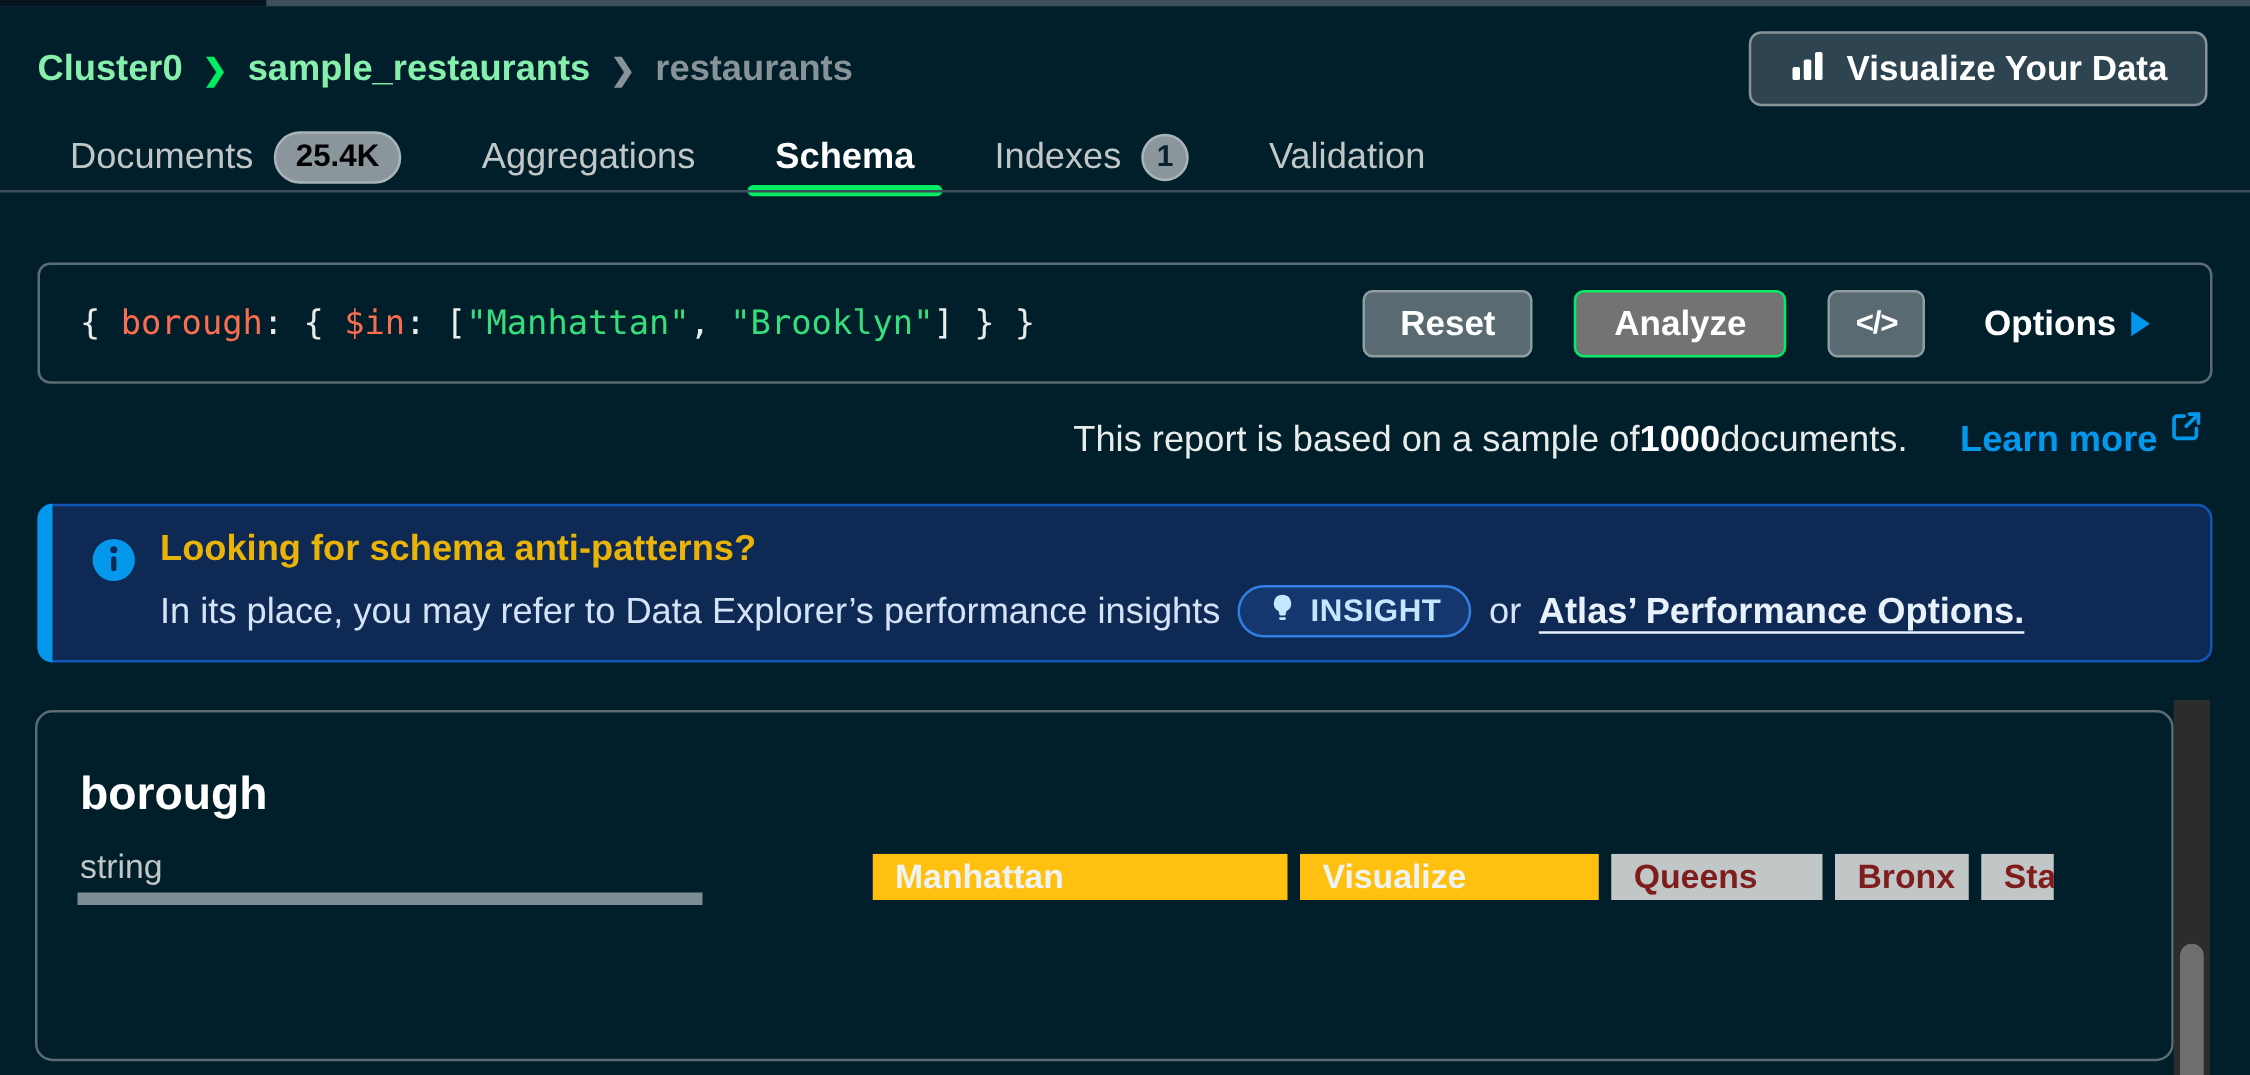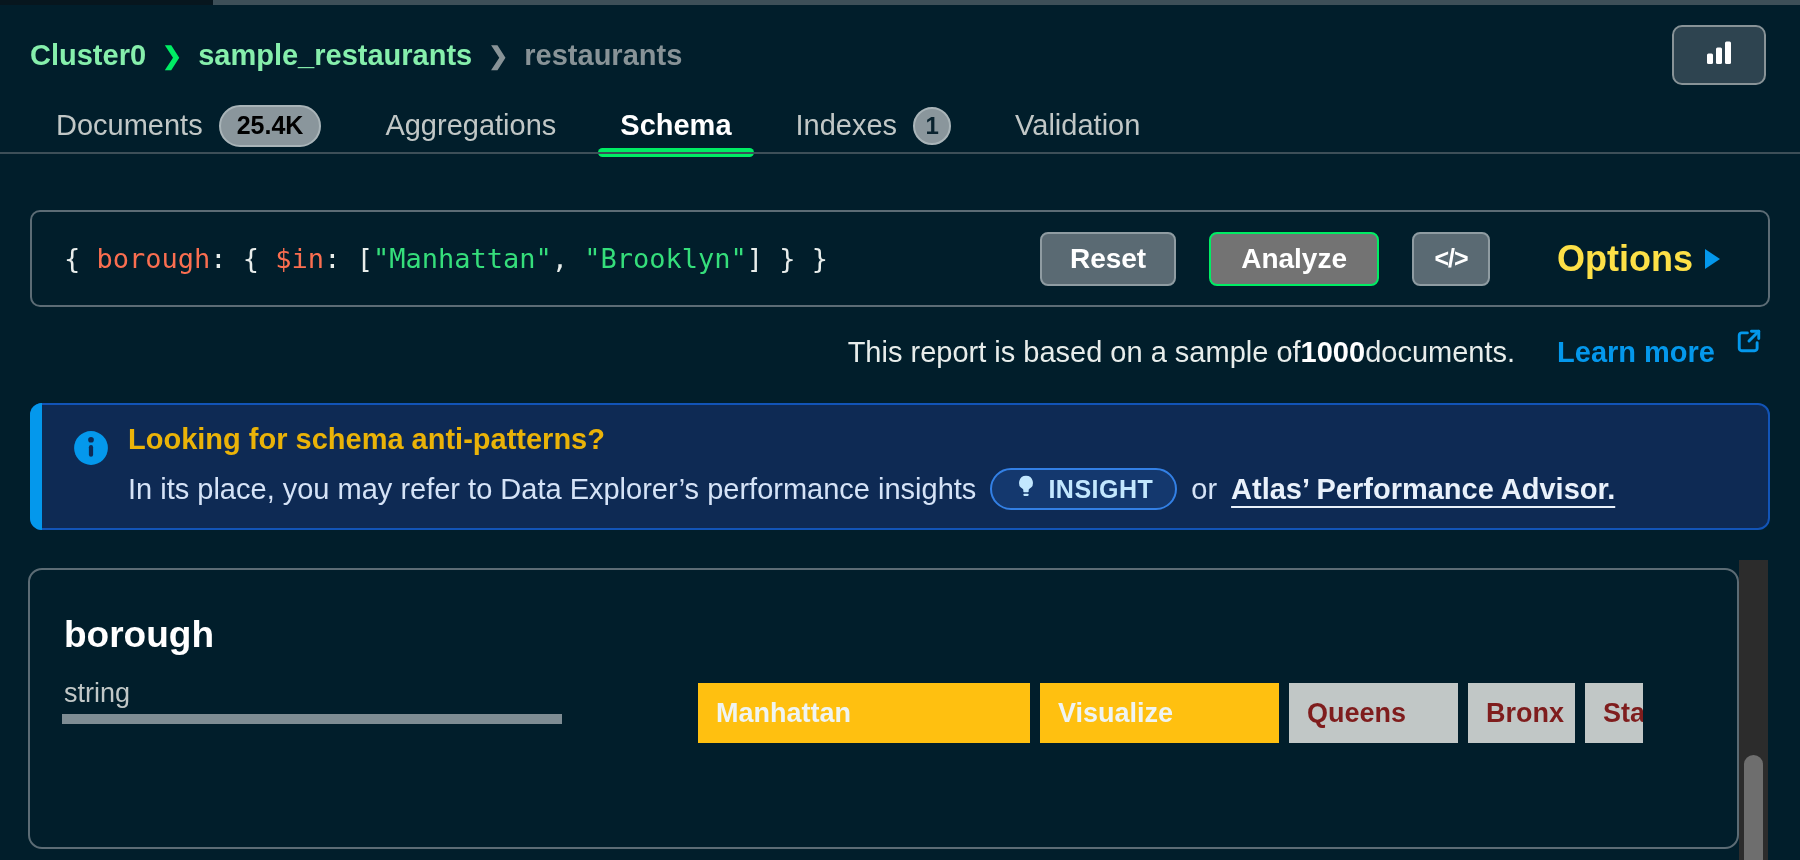--- a/index.html
+++ b/index.html
@@ -48,30 +48,30 @@
                 white-space:pre; color:#E8EDEB; cursor:text; }
   .tok-field { color:#FA6E50; }
   .tok-str   { color:#35DE7B; }
   .query-actions { display:flex; align-items:center; gap:33px; }
   .btn { height:54px; border-radius:8px; display:flex; align-items:center; justify-content:center;
          font-size:28px; font-weight:700; color:#FFFFFF; cursor:pointer; white-space:nowrap; }
   .btn-gray  { background:#5A6A73; border:2px solid #8F9CA2; padding:0 28px; }
   .btn-green { background:#737373; border:2px solid #00ED64; padding:0 30px; }
   .btn-icon  { background:#5A6A73; border:2px solid #8F9CA2; width:78px; padding:0;
                font-size:25px; letter-spacing:-1px; }
-  .options-link { margin-left:34px; display:flex; align-items:center; gap:12px;
-                  color:#fde047; font-size:36px; font-weight:700; cursor:pointer; }
+  .options-link { margin-left:14px; display:flex; align-items:center; gap:12px;
+                  color:#ffffff; font-size:28px; font-weight:700; cursor:pointer; }
   .caret-right { width:0; height:0; border-left:15px solid #0498EC;
                  border-top:10px solid transparent; border-bottom:10px solid transparent; }
 
   
   .report-line { position:absolute; top:330px; right:38px; height:44px;
                  display:flex; align-items:center; font-size:29px; color:#E8EDEB; }
   .report-count { font-weight:700; color:#FFFFFF; }
-  .learn-more { margin-left:42px; display:flex; align-items:flex-start; gap:21px;
+  .learn-more { margin-left:42px; display:flex; align-items:flex-start; gap:10px;
                 color:#0498EC; font-weight:700; cursor:pointer; }
   .ext-icon { margin-top:-8px; }
 
   
   .banner { position:absolute; top:403px; left:30px; width:1740px; height:127px;
             background:#0E2A54; border:2px solid #1254B7; border-radius:12px;
             padding:18px 30px 0 96px; }
   .banner-accent { position:absolute; left:-2px; top:-2px; bottom:-2px; width:12px;
                    background:#0498EC; border-radius:12px 0 0 12px; }
   .banner-info-icon { position:absolute; left:40px; top:24px; }
@@ -84,21 +84,21 @@
   .advisor-link { color:#E9F1FB; font-weight:700; text-decoration:underline;
                   text-underline-offset:7px; cursor:pointer; }
 
   
   .field-card { position:absolute; top:568px; left:28px; width:1711px; height:281px;
                 border:2px solid #5C6C75; border-radius:14px; }
   .field-name { position:absolute; top:44px; left:34px; font-size:37px; font-weight:700; color:#FFFFFF; }
   .field-type { position:absolute; top:108px; left:34px; font-size:27px; color:#C1C7C6; cursor:pointer; }
   .field-type-bar { position:absolute; top:144px; left:32px; width:500px; height:10px; background:#7E8C93; cursor:pointer; }
 
-  .dist-bars { position:absolute; top:113px; left:668px; width:945px; height:60px;
+  .dist-bars { position:absolute; top:113px; left:668px; width:945px; height:37px;
                display:flex; gap:10px; overflow:hidden; }
   .bar { height:100%; flex-shrink:0; display:flex; align-items:center; padding-left:18px;
          font-size:27px; font-weight:700; color:#EFF4F2; white-space:nowrap; cursor:pointer; }
   .bar-hl   { background:#FFC010; }
   .bar-gray { background:#C1C7C6; color:#7f1d1d; }
 
   
   .scrollbar-track { position:absolute; left:1739px; top:560px; width:29px; height:300px;
                      background:#2C2C2C; z-index:5; }
   .scrollbar-thumb { position:absolute; left:5px; top:195px; width:19px; height:110px;
@@ -119,20 +119,21 @@
     <span class="crumb-gray">restaurants</span>
   </div>
   <div class="visualize-btn">
     <span>
       <svg width="30" height="30" viewBox="0 0 20 20" fill="#FFFFFF">
         <rect x="2" y="11" width="4" height="7" rx="1"></rect>
         <rect x="8" y="7" width="4" height="11" rx="1"></rect>
         <rect x="14" y="3" width="4" height="15" rx="1"></rect>
       </svg>
     </span>
+    <span>Visualize Your Data</span>
   </div>
 </div>
 
 <div class="tabs">
   <div class="tab">
     <span>Documents</span>
     <span class="badge-pill">25.4K</span>
   </div>
   <div class="tab">
     <span>Aggregations</span>
@@ -197,21 +198,21 @@
     <span class="insight-badge">
       <span>
         <svg width="24" height="24" viewBox="0 0 16 16" fill="#C3E7FE">
           <path d="M8 1.2a4.6 4.6 0 0 0-2.3 8.6c.3.2.5.5.5.9v.8c0 .4.3.7.7.7h2.2c.4 0 .7-.3.7-.7v-.8c0-.4.2-.7.5-.9A4.6 4.6 0 0 0 8 1.2z"></path>
           <rect x="6.2" y="13.2" width="3.6" height="1.4" rx="0.7"></rect>
         </svg>
       </span>
       <span>INSIGHT</span>
     </span>
     <span>or</span>
-    <span class="advisor-link">Atlas’ Performance Advisor.</span>
+    <span class="advisor-link">Atlas’ Performance Options.</span>
   </div>
 </div>
 
 <div class="field-card">
   <div class="field-name">borough</div>
   <div class="field-type">string</div>
   <div class="field-type-bar"></div>
   <div class="dist-bars">
       <div class="bar bar-hl" style="width: 332px;">Manhattan</div>
       <div class="bar bar-hl" style="width: 239px;">Visualize</div>

